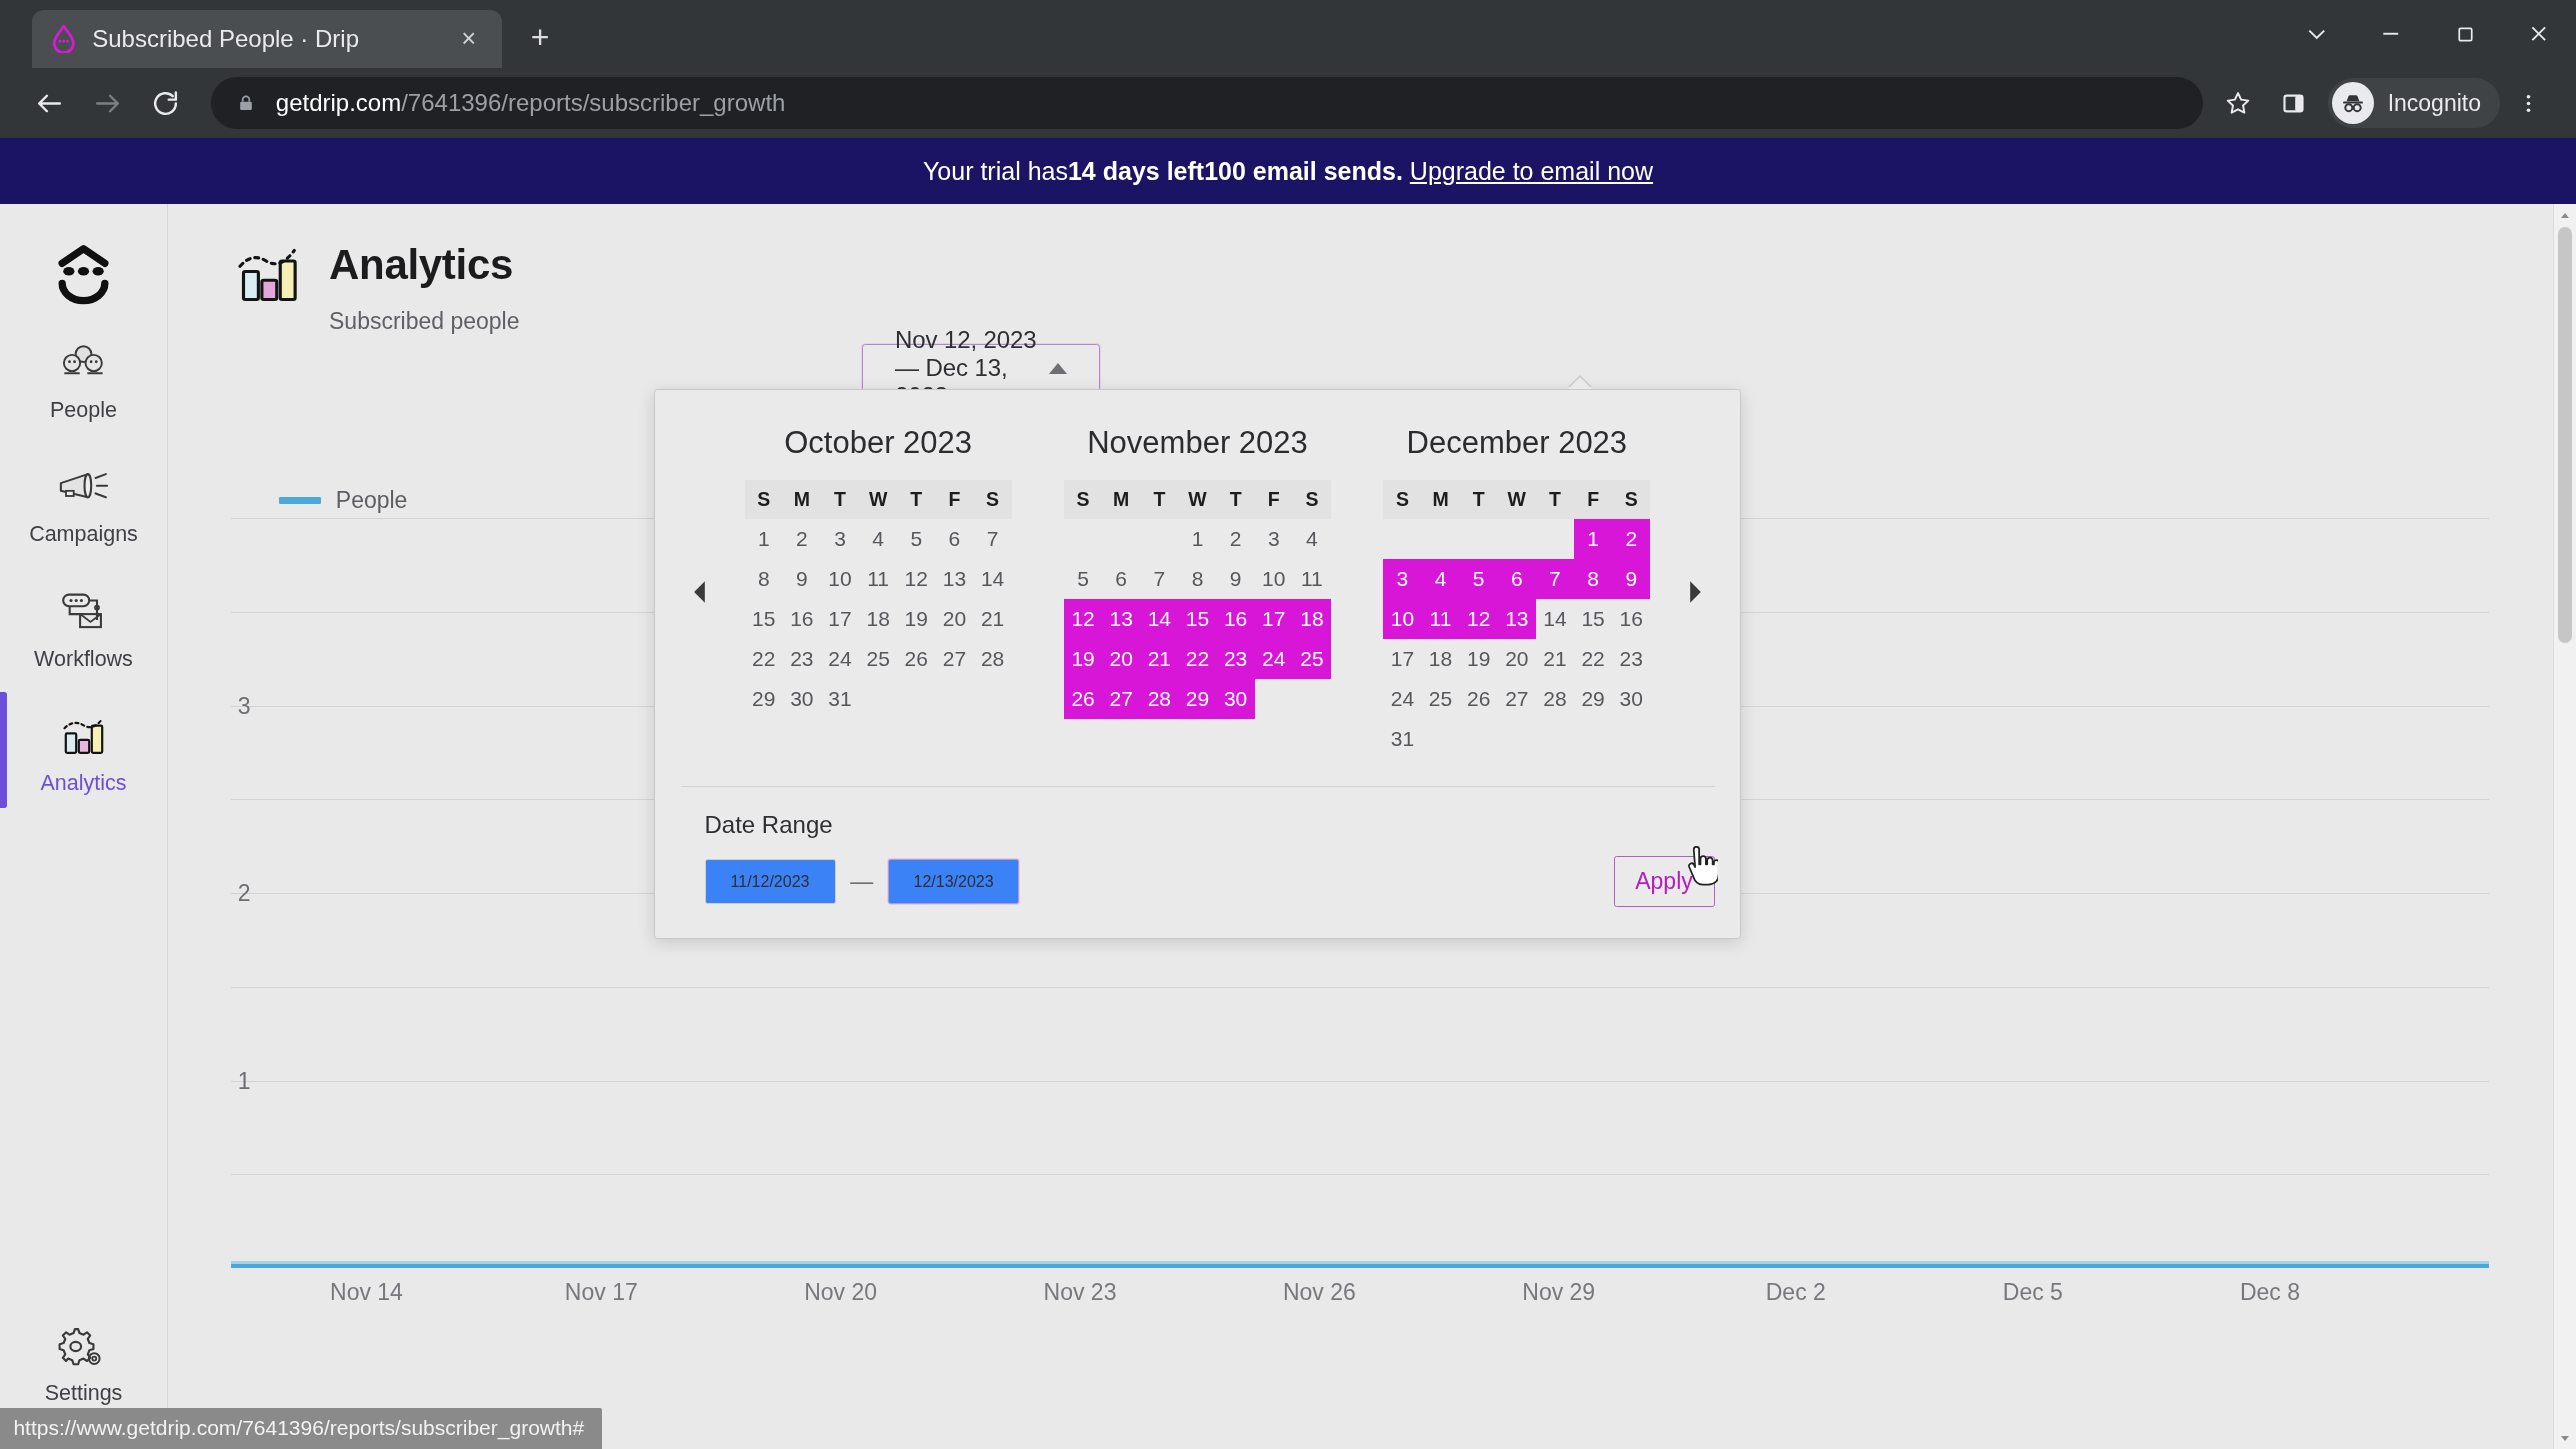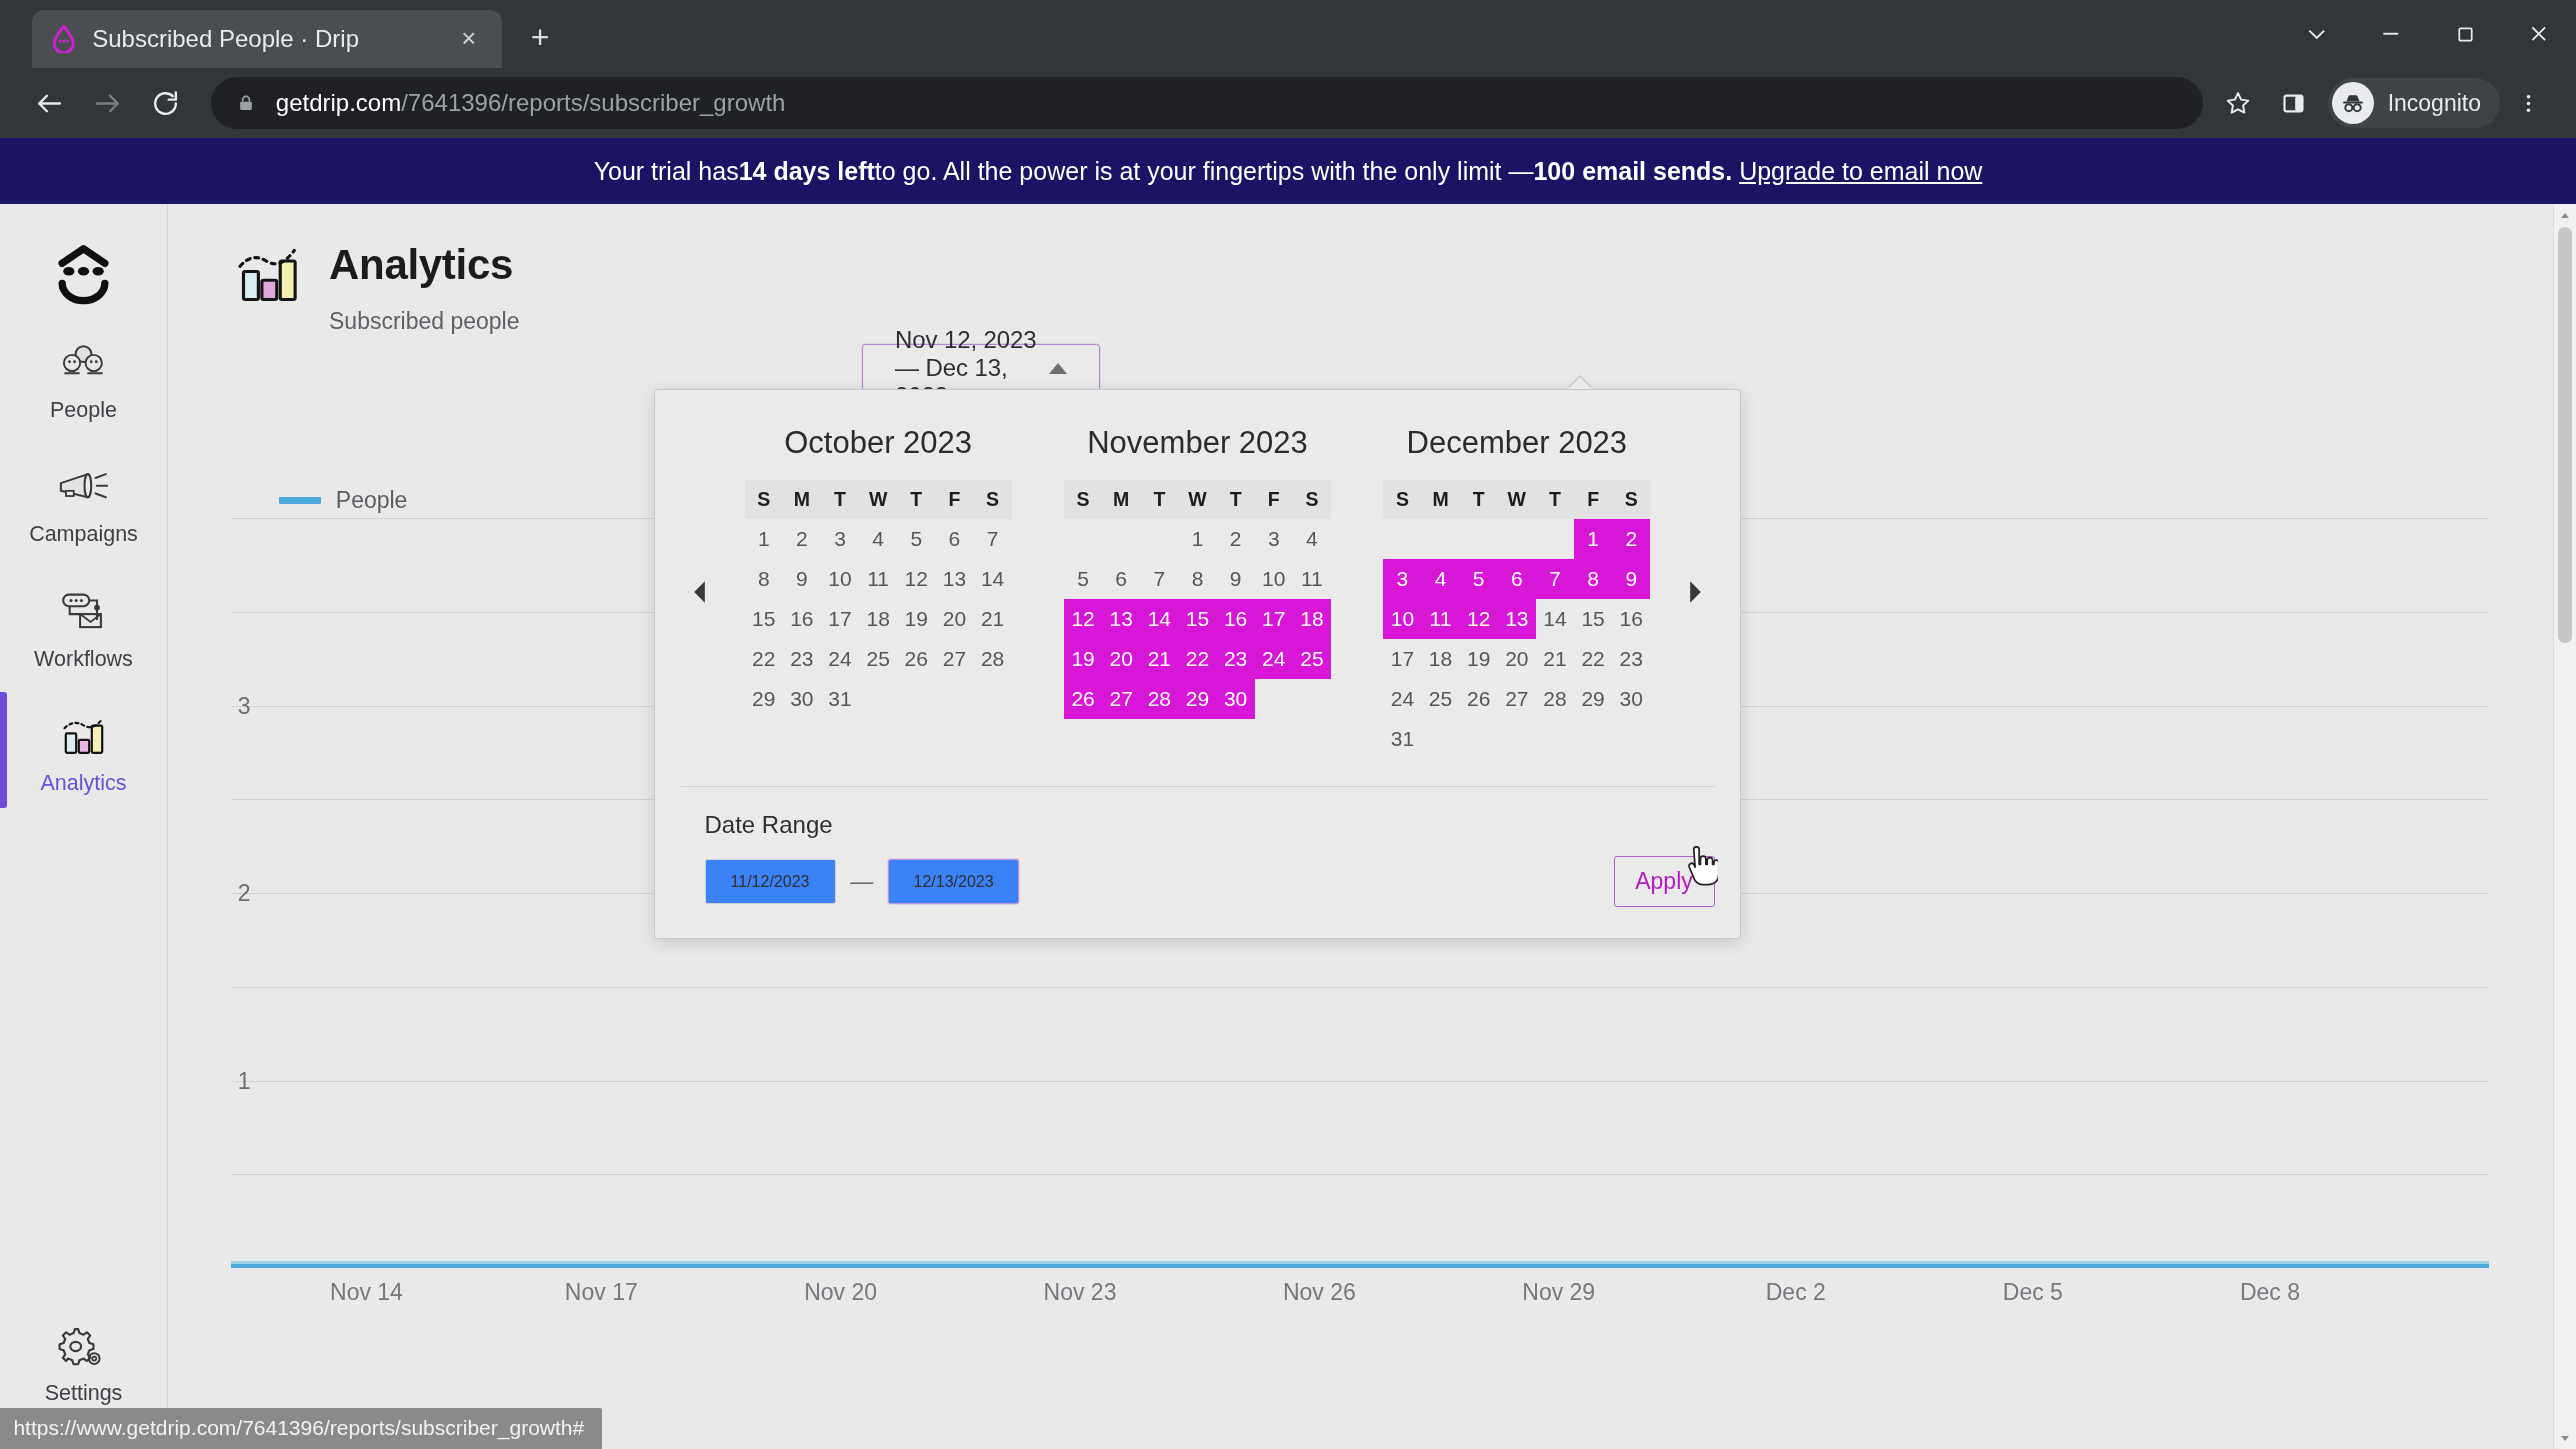--- a/index.html
+++ b/index.html
@@ -413,21 +413,21 @@
   <div class="tb-icon">
     <svg width="23" height="23" viewBox="0 0 24 24">
         <circle cx="12" cy="5" r="1.9" fill="currentColor"></circle>
         <circle cx="12" cy="12" r="1.9" fill="currentColor"></circle>
         <circle cx="12" cy="19" r="1.9" fill="currentColor"></circle>
       </svg>
   </div>
 </div>
 
 <div class="trial-banner">
-  <span>Your trial has </span><b>14 days left</b><span> to go. All the power is at your fingertips with the only limit — </span><b>100 email sends.</b>&nbsp;<a href="#">Upgrade to email now</a>
+  <span>Your trial has </span><b>14 days left</b><b>100 email sends.</b>&nbsp;<a href="#">Upgrade to email now</a>
 </div>
 
 <div class="app">
 
   <div class="sidebar">
     <div class="brand-logo">
       <svg width="81" height="64" viewBox="0 0 60 48">
         <path d="M14 16 L30 5 L46 16" fill="none" stroke="#101010" stroke-width="5.5" stroke-linecap="round" stroke-linejoin="round"></path>
         <ellipse cx="19" cy="22" rx="4.2" ry="3.2" fill="#101010"></ellipse>
         <ellipse cx="30" cy="22" rx="4.2" ry="3.2" fill="#101010"></ellipse>

